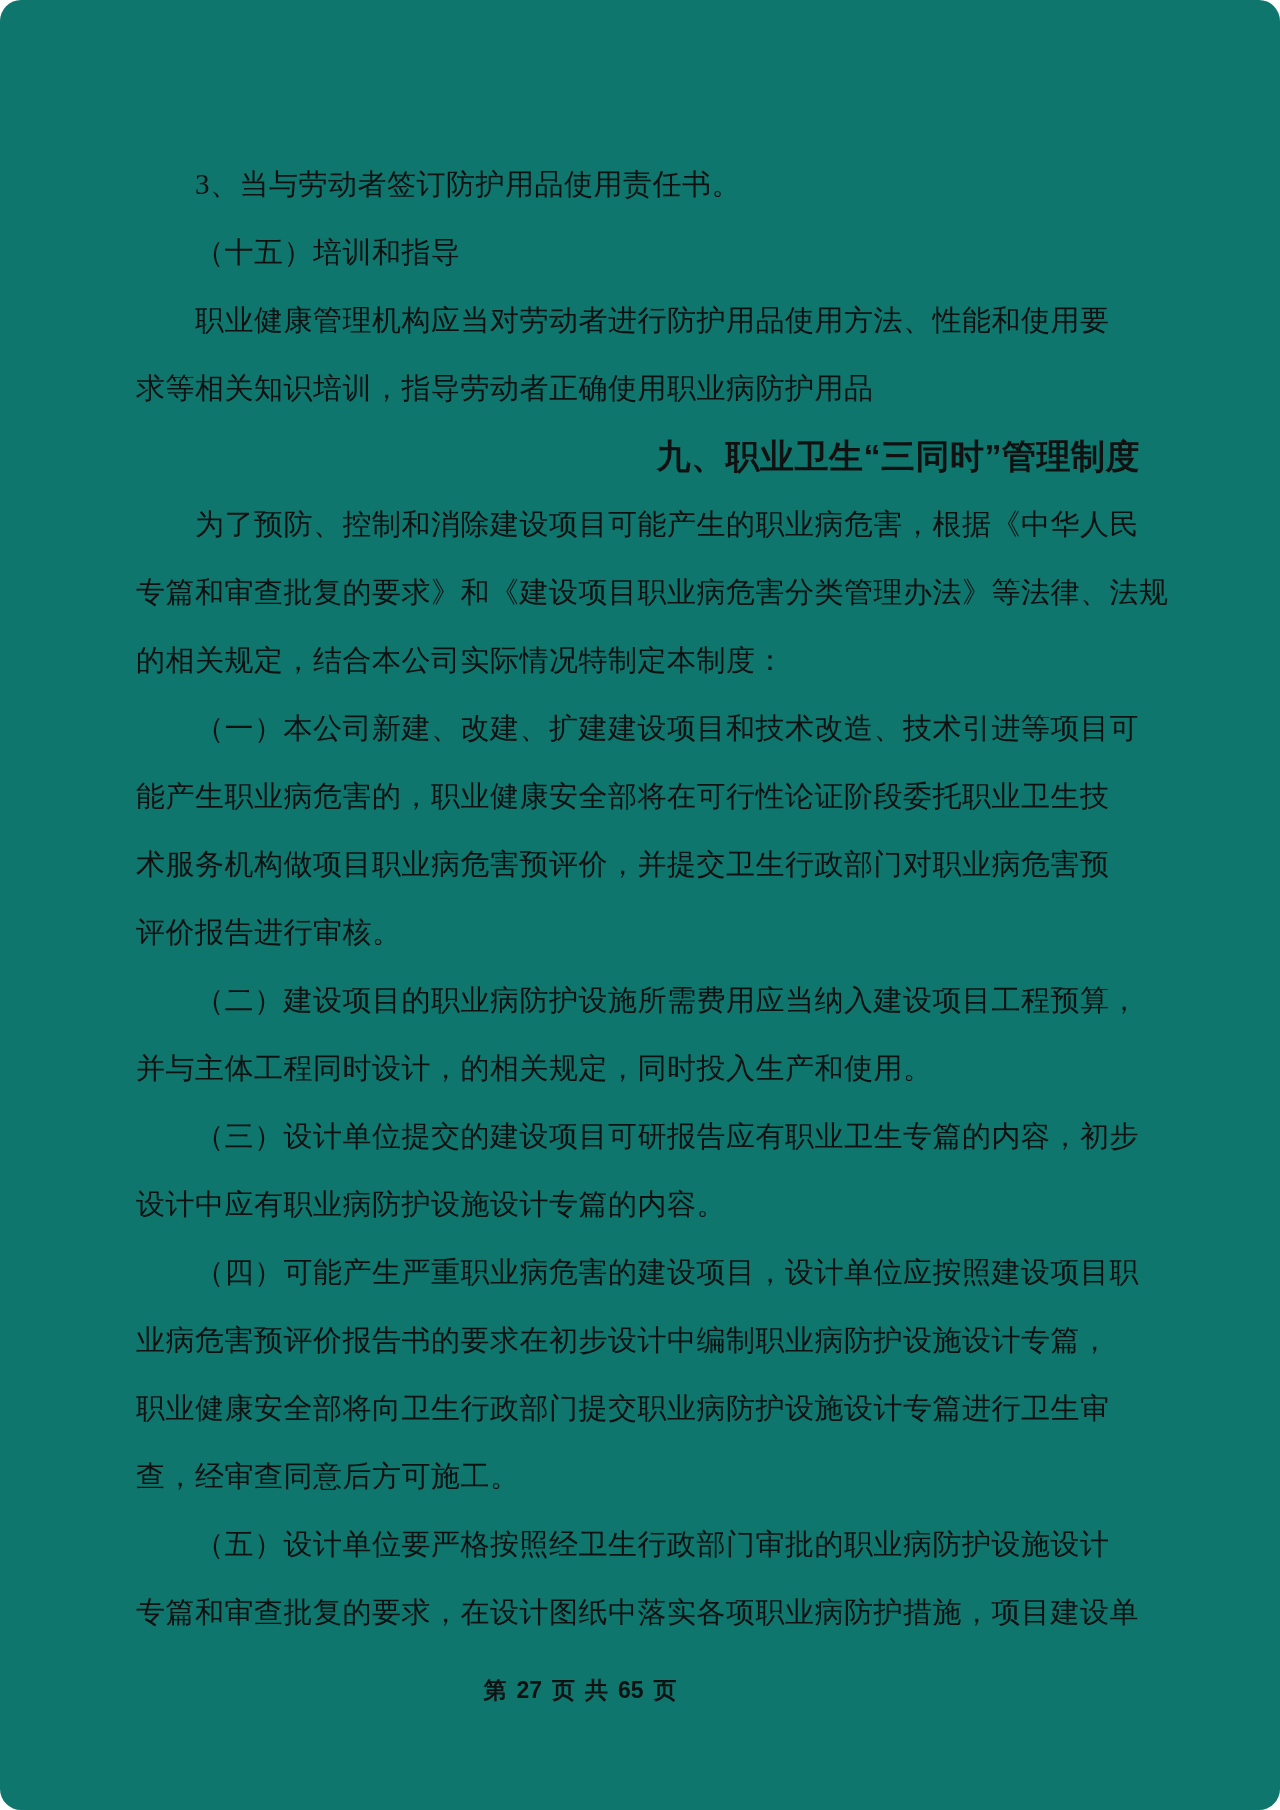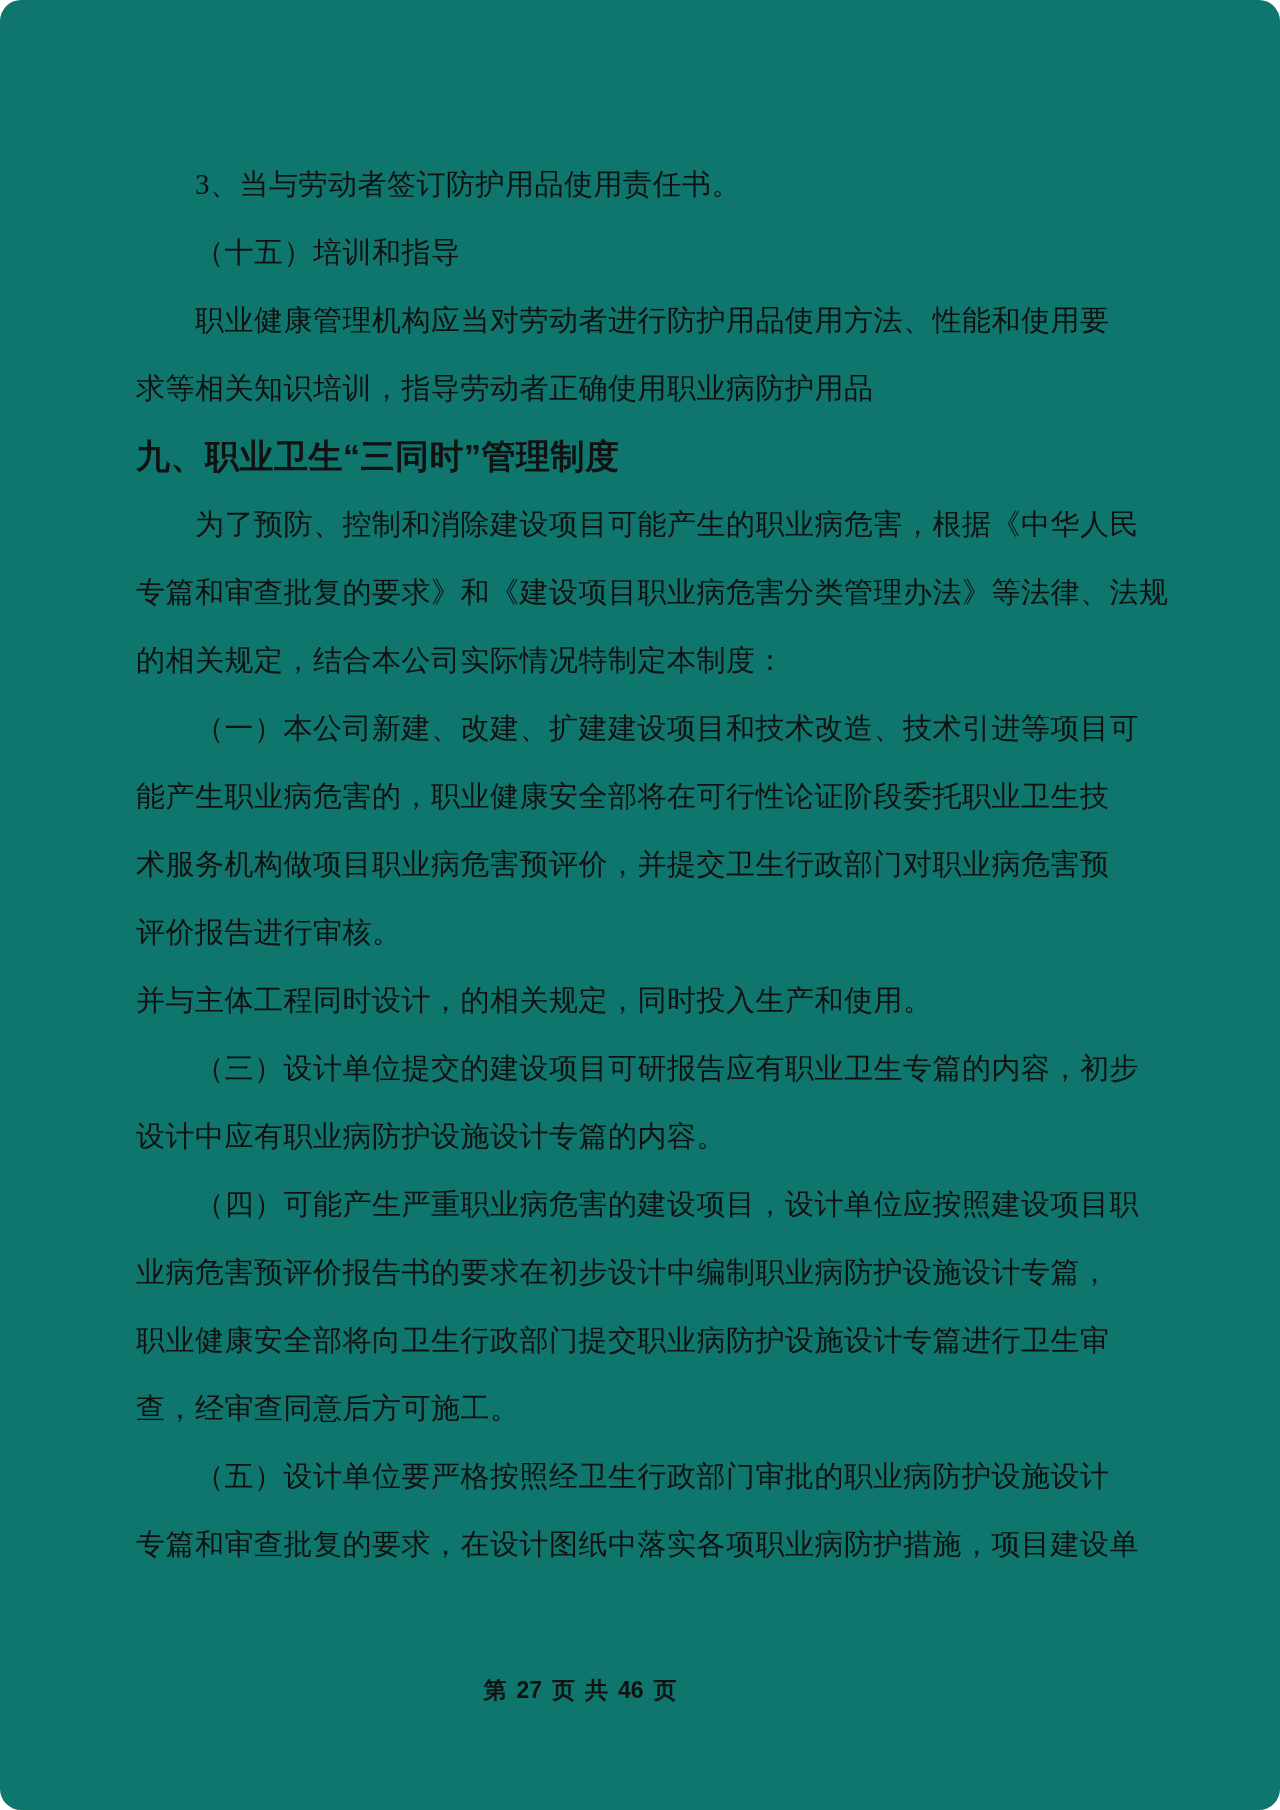--- a/index.html
+++ b/index.html
@@ -29,21 +29,21 @@
     font-size: 29px;
     letter-spacing: 0.5px;
     white-space: nowrap;
   }
   .t-line.indent {
     padding-left: 59px;
   }
   .heading {
     height: 68px;
     line-height: 68px;
-    text-align: left;
+    text-align: right;
     font-family: "Liberation Sans", "DejaVu Sans", sans-serif;
     font-weight: 700;
     font-size: 34px;
     letter-spacing: 0.5px;
     white-space: nowrap;
   }
   .footer {
     position: absolute;
     top: 1675px;
     left: 580px;
@@ -68,32 +68,33 @@
     <div class="t-line indent">职业健康管理机构应当对劳动者进行防护用品使用方法、性能和使用要</div>
     <div class="t-line">求等相关知识培训，指导劳动者正确使用职业病防护用品</div>
     <div class="heading">九、职业卫生“三同时”管理制度</div>
     <div class="t-line indent">为了预防、控制和消除建设项目可能产生的职业病危害，根据《中华人民</div>
     <div class="t-line">专篇和审查批复的要求》和《建设项目职业病危害分类管理办法》等法律、法规</div>
     <div class="t-line">的相关规定，结合本公司实际情况特制定本制度：</div>
     <div class="t-line indent">（一）本公司新建、改建、扩建建设项目和技术改造、技术引进等项目可</div>
     <div class="t-line">能产生职业病危害的，职业健康安全部将在可行性论证阶段委托职业卫生技</div>
     <div class="t-line">术服务机构做项目职业病危害预评价，并提交卫生行政部门对职业病危害预</div>
     <div class="t-line">评价报告进行审核。</div>
+    <div class="t-line indent">（二）建设项目的职业病防护设施所需费用应当纳入建设项目工程预算，</div>
     <div class="t-line">并与主体工程同时设计，的相关规定，同时投入生产和使用。</div>
     <div class="t-line indent">（三）设计单位提交的建设项目可研报告应有职业卫生专篇的内容，初步</div>
     <div class="t-line">设计中应有职业病防护设施设计专篇的内容。</div>
     <div class="t-line indent">（四）可能产生严重职业病危害的建设项目，设计单位应按照建设项目职</div>
     <div class="t-line">业病危害预评价报告书的要求在初步设计中编制职业病防护设施设计专篇，</div>
     <div class="t-line">职业健康安全部将向卫生行政部门提交职业病防护设施设计专篇进行卫生审</div>
     <div class="t-line">查，经审查同意后方可施工。</div>
     <div class="t-line indent">（五）设计单位要严格按照经卫生行政部门审批的职业病防护设施设计</div>
     <div class="t-line">专篇和审查批复的要求，在设计图纸中落实各项职业病防护措施，项目建设单</div>
   </div>
 
   <div class="footer">
     <span>第</span>
     <span>27</span>
     <span>页</span>
     <span>共</span>
-    <span>46</span>
+    <span>65</span>
     <span>页</span>
   </div>
 </div>
 
 </body></html>

